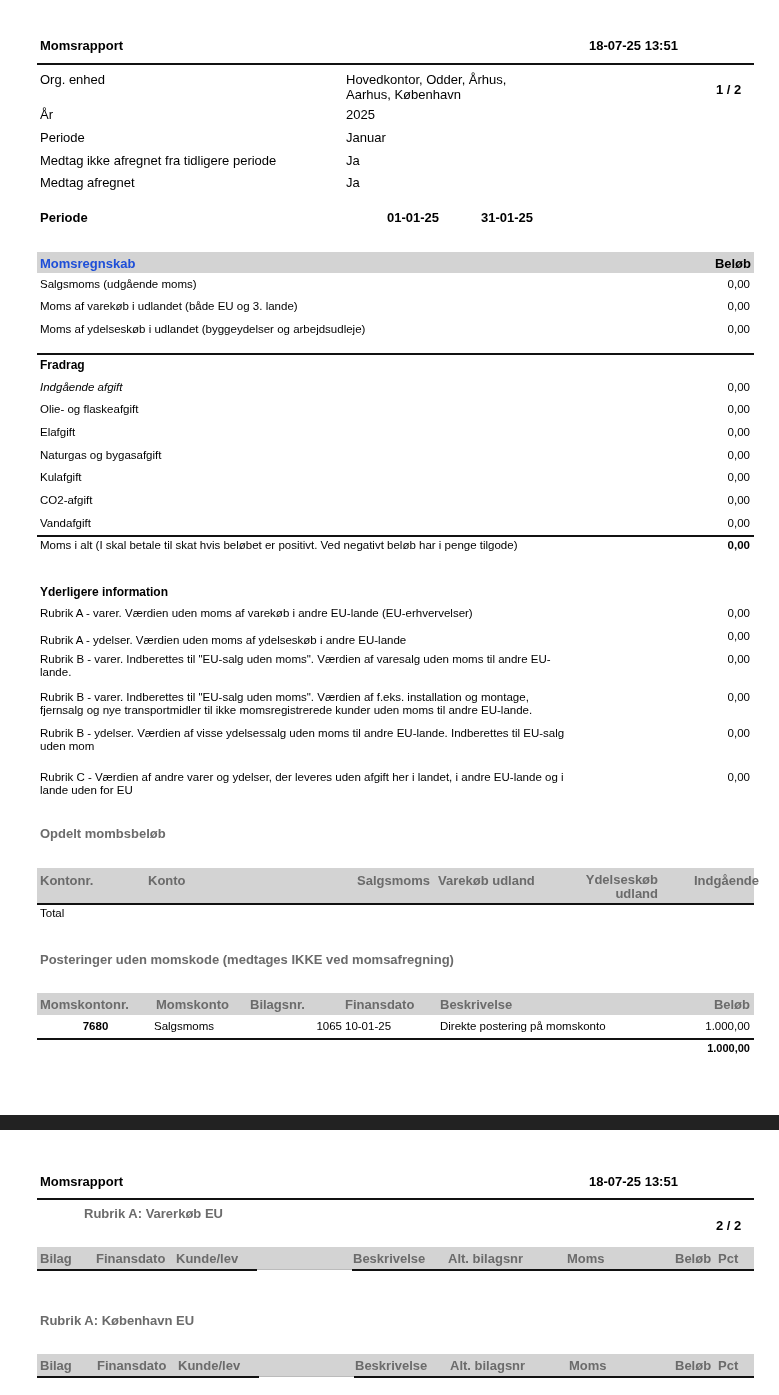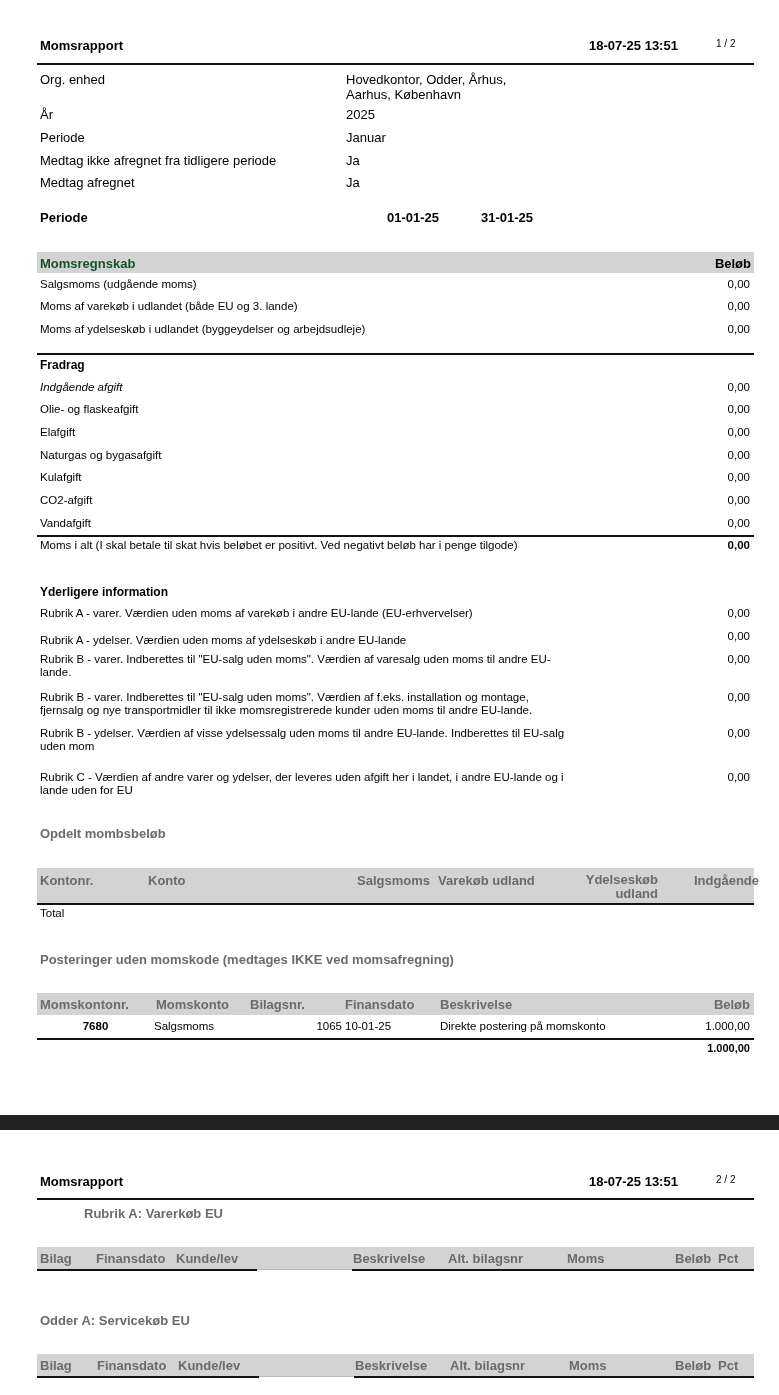--- a/index.html
+++ b/index.html
@@ -5,21 +5,21 @@
   * { box-sizing: border-box; margin: 0; padding: 0; }
   html, body { width: 779px; height: 1395px; background: #ffffff; overflow: hidden; }
   body { font-family: "Liberation Sans", sans-serif; color: #000; font-size: 12px; position: relative; }
 
   .abs { position: absolute; }
   .bold { font-weight: bold; }
 
   
   .rep-title { font-size: 13px; font-weight: bold; }
   .rep-date { font-size: 13px; font-weight: bold; }
-  .rep-page { font-size: 10px; font-weight: normal; }
+  .rep-page { font-size: 13px; font-weight: bold; margin-top: 44px; }
   .hline { position: absolute; left: 37px; width: 717px; height: 2px; background: #111; }
 
   
   .param-label, .param-value { font-size: 13px; line-height: 14px; }
 
   
   .bar { position: absolute; left: 37px; width: 717px; background: #d3d3d3; }
   .bar-title { position: absolute; left: 3px; top: 4px; font-size: 13px; font-weight: bold; }
   .bar-right { position: absolute; right: 3px; top: 4px; font-size: 13px; font-weight: bold; }
 
@@ -59,21 +59,21 @@
   <div class="abs param-value" style="left:346px; top:154px;">Ja</div>
 
   <div class="abs param-label" style="left:40px; top:176px;">Medtag afregnet</div>
   <div class="abs param-value" style="left:346px; top:176px;">Ja</div>
 
   <div class="abs bold" style="left:40px; top:210px; font-size:13px;">Periode</div>
   <div class="abs bold" style="left:387px; top:210px; font-size:13px;">01-01-25</div>
   <div class="abs bold" style="left:481px; top:210px; font-size:13px;text-align:center;">31-01-25</div>
 
   <div class="bar" style="top:252px; height:21px;">
-    <span class="bar-title" style="color:#14532d;">Momsregnskab</span>
+    <span class="bar-title" style="color:#1d4ed8;">Momsregnskab</span>
     <span class="bar-right" style="color:#000;">Beløb</span>
   </div>
 
   <div class="row-label" style="top:278px;">Salgsmoms (udgående moms)</div>
   <div class="row-value" style="top:278px;">0,00</div>
   <div class="row-label" style="top:300px;">Moms af varekøb i udlandet (både EU og 3. lande)</div>
   <div class="row-value" style="top:300px;">0,00</div>
   <div class="row-label" style="top:323px;">Moms af ydelseskøb i udlandet (byggeydelser og arbejdsudleje)</div>
   <div class="row-value" style="top:323px;">0,00</div>
 
@@ -169,21 +169,21 @@
   <div class="tbl-head" style="left:176px; top:1251px;">Kunde/lev</div>
   <div class="tbl-head" style="left:353px; top:1251px;">Beskrivelse</div>
   <div class="tbl-head" style="left:448px; top:1251px;">Alt. bilagsnr</div>
   <div class="tbl-head" style="left:567px; top:1251px;">Moms</div>
   <div class="tbl-head" style="left:675px; top:1251px;">Beløb</div>
   <div class="tbl-head" style="left:718px; top:1251px;">Pct</div>
   <div class="abs" style="left:37px; top:1269px; width:220px; height:2px; background:#111;"></div>
   <div class="abs" style="left:257px; top:1269px; width:95px; height:1px; background:#bbb;"></div>
   <div class="abs" style="left:352px; top:1269px; width:402px; height:2px; background:#111;"></div>
 
-  <div class="section-gray" style="top:1313px;">Odder A: Servicekøb EU</div>
+  <div class="section-gray" style="top:1313px;">Rubrik A: København EU</div>
   <div class="bar" style="top:1354px; height:22px;"></div>
   <div class="tbl-head" style="left:40px; top:1358px;">Bilag</div>
   <div class="tbl-head" style="left:97px; top:1358px;">Finansdato</div>
   <div class="tbl-head" style="left:178px; top:1358px;">Kunde/lev</div>
   <div class="tbl-head" style="left:355px; top:1358px;">Beskrivelse</div>
   <div class="tbl-head" style="left:450px; top:1358px;">Alt. bilagsnr</div>
   <div class="tbl-head" style="left:569px; top:1358px;">Moms</div>
   <div class="tbl-head" style="left:675px; top:1358px;">Beløb</div>
   <div class="tbl-head" style="left:718px; top:1358px;">Pct</div>
   <div class="abs" style="left:37px; top:1376px; width:222px; height:2px; background:#111;"></div>

